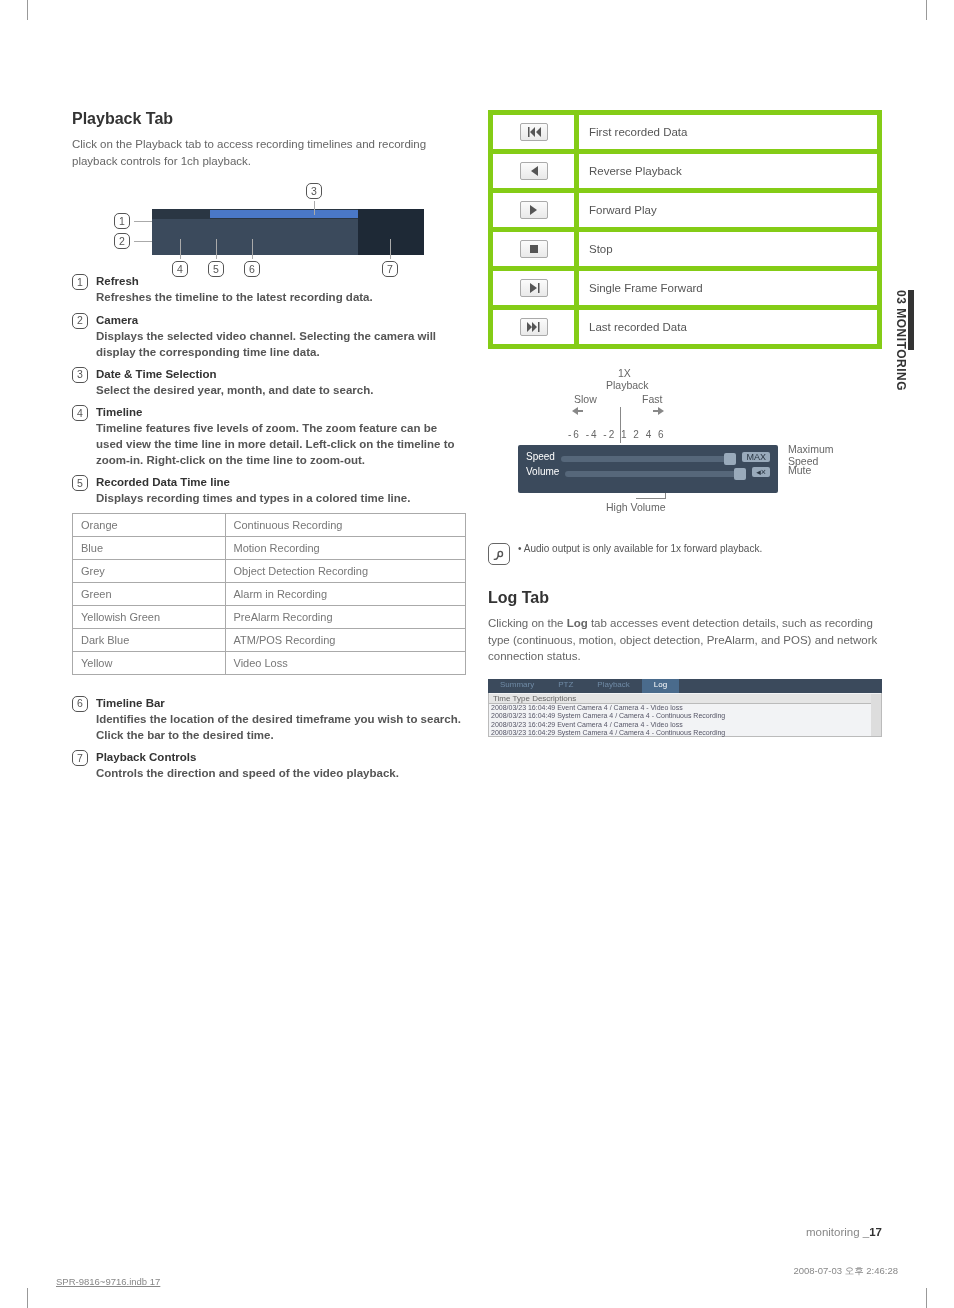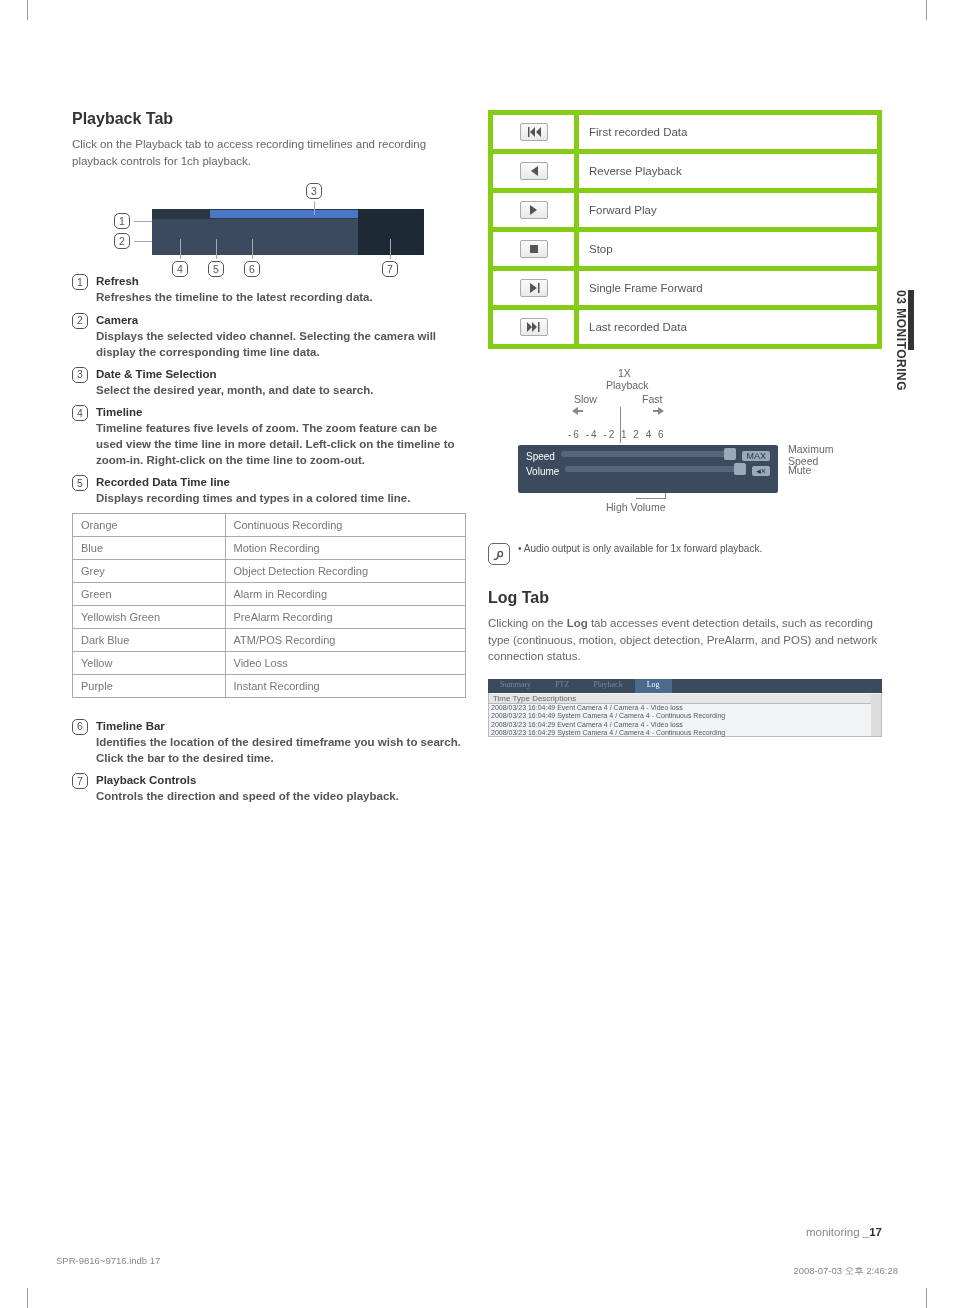--- a/index.html
+++ b/index.html
@@ -38,39 +38,39 @@
 table.colors { width: 100%; border-collapse: collapse; margin: 4px 0 8px; font-size: 11px; }
 table.colors td { border: 1px solid #aaa; padding: 5px 8px; color: #777; }
 table.btns { width: 100%; border-collapse: collapse; font-size: 11.5px; }
 table.btns td { border: 5px solid #84cc16; padding: 8px 10px; color: #555; }
 table.btns td:first-child { width: 86px; text-align: center; }
 .btn-ic { display: inline-flex; align-items: center; justify-content: center; width: 28px; height: 18px; background: linear-gradient(#fbfbfb,#e9e9e9); border: 1px solid #aaa; border-radius: 2px; }
 .btn-ic svg { width: 14px; height: 12px; fill: #555; }
 .diagram { position: relative; margin: 18px 0 12px; height: 160px; font-size: 10.5px; color: #666; }
 .dlbl { position: absolute; }
 .speedbar { position: absolute; left: 30px; top: 78px; width: 260px; height: 48px; background: #3b4a5c; color: #fff; font-size: 10px; padding: 6px 8px; border-radius: 2px; }
-.speedbar .row { display: flex; align-items: flex-start; gap: 6px; margin-bottom: 4px; }
+.speedbar .row { display: flex; align-items: flex-end; gap: 6px; margin-bottom: 4px; }
 .speedbar .track { flex: 1; height: 6px; background: #56677a; border-radius: 3px; position: relative; }
 .speedbar .knob { position: absolute; right: 0; top: -3px; width: 12px; height: 12px; background: #9ab; border-radius: 2px; }
 .pill { background: #9ab; color:#2a3643; padding: 0 4px; border-radius: 2px; font-size: 9px; }
 .note { display: flex; gap: 8px; font-size: 10px; color: #555; margin-top: 16px; margin-bottom: 24px; }
 .note-ic { flex-shrink: 0; width: 22px; height: 22px; border: 1.5px solid #666; border-radius: 5px; display: flex; align-items: center; justify-content: center; }
 .note-ic svg { width: 14px; height: 14px; stroke: #555; fill: none; stroke-width: 1.6; }
 .logimg { width: 100%; height: 58px; background: #f2f3f5; border: 1px solid #bbb; position: relative; font-size: 8px; color: #666; margin-top: 10px; }
-.logimg .tabs { position: absolute; top: -1px; left: -1px; right: -1px; height: 14px; background: #3b4a5c; display:flex;font-family:Liberation Serif, serif; }
+.logimg .tabs { position: absolute; top: -1px; left: -1px; right: -1px; height: 14px; background: #3b4a5c; display:flex; }
 .logimg .tab { padding: 1px 12px; font-size: 8px; color:#6f8aa5; }
 .logimg .tab.active { background:#4a6b8c; color:#fff; }
 .logimg .hdr { position:absolute; top:14px; left:0; right:10px; height:10px; background:#e5e5e5; border-bottom:1px solid #bbb; padding-left:4px; }
 .logimg .rows { position:absolute; top:24px; left:2px; right:10px; font-size:7px; color:#556; line-height:1.2; }
 .logimg .sc { position:absolute; top:14px; right:0; bottom:0; width:10px; background:#ddd; }
 .sidebar { position: absolute; right: 40px; top: 290px; writing-mode: vertical-rl; font-size: 12px; font-weight: bold; color: #333; letter-spacing: 0.5px; }
 .sidebar .bar { display:block; width: 6px; height: 60px; background: #333; margin-bottom: 4px; }
 .footer-right { position: absolute; right: 72px; bottom: 70px; font-size: 11.5px; color: #888; }
 .footer-right b { color: #333; }
-.print-info { position: absolute; left: 56px; bottom: 42px; font-size: 9.5px; color: #888; }
+.print-info { position: absolute; left: 56px; bottom: 21px; font-size: 9.5px; color: #888; text-decoration: underline; }
 .print-date { position: absolute; right: 56px; bottom: 30px; font-size: 9.5px; color: #888; }
 .arrows svg { width: 22px; height: 12px; fill:#888; }
 </style>
 </head>
 <body>
 
 <div class="page">
   <div class="crop-t"></div>
 
   <div class="cols">
@@ -154,24 +154,20 @@
               <td>Yellowish Green</td>
               <td>PreAlarm Recording</td>
             </tr>
             <tr>
               <td>Dark Blue</td>
               <td>ATM/POS Recording</td>
             </tr>
             <tr>
               <td>Yellow</td>
               <td>Video Loss</td>
-            </tr>
-            <tr>
-              <td>Purple</td>
-              <td>Instant Recording</td>
             </tr>
           </tbody>
       </table>
 
       <div class="defs">
         <div class="def">
             <span class="bubble">6</span>
             <div class="body"><b>Timeline Bar</b><br><span>Identifies the location of the desired timeframe you wish to search. Click the bar to the desired time.</span></div>
           </div>
         <div class="def">

